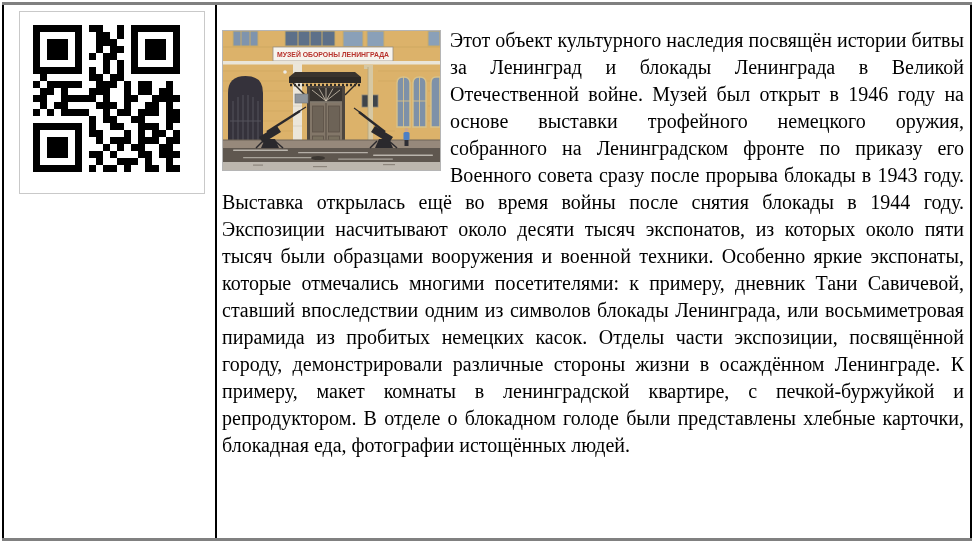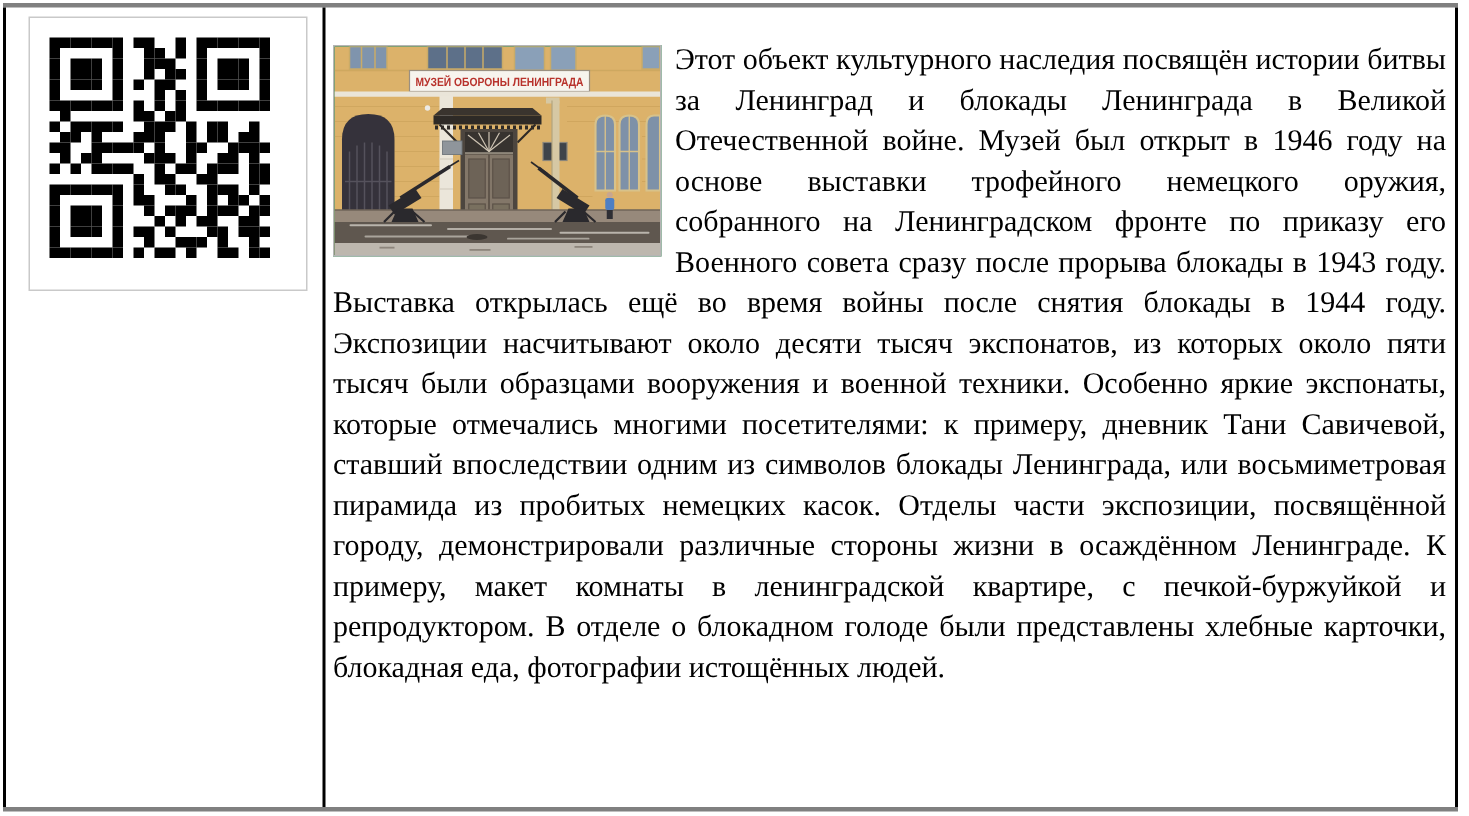--- a/index.html
+++ b/index.html
@@ -58,21 +58,21 @@
     line-height: 27px;
     color: #000000;
     text-align: justify;
   }
   .photo-wrap {
     float: left;
     width: 217px;
     height: 139px;
     border: 1px solid #b5b5b5;
     margin: 3px 9px 12px 0;
-    background: #15803d;
+    background: #14b8a6;
   }
   .photo-wrap svg { display: block; }
 </style>
 </head>
 <body>
 
 <div class="doc-page">
   <div class="doc-table">
 
     <div class="cell-left">

